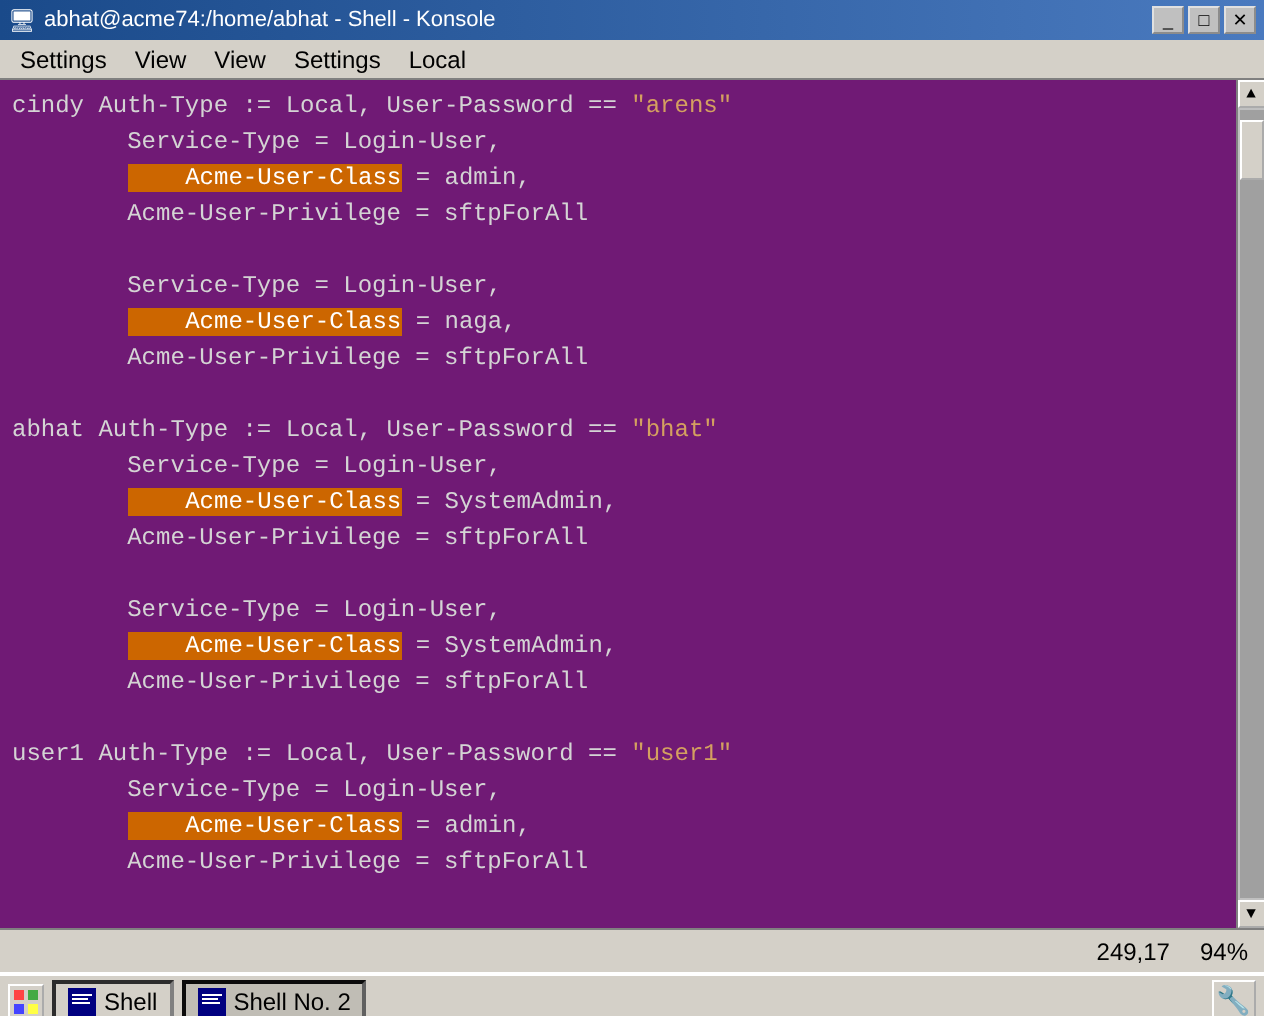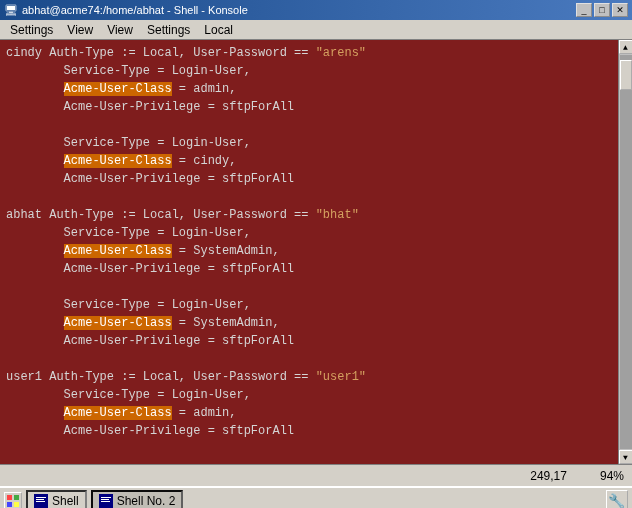--- a/index.html
+++ b/index.html
@@ -72,21 +72,21 @@
     }
 
     
     .main-area {
       display: flex;
       height: 424px;
     }
 
     
     .terminal {
-      background: #7f1d1d;
+      background: #701a75;
       color: #d4d4d4;
       flex: 1;
       padding: 4px 6px;
       overflow-y: auto;
       font-size: 12px;
       line-height: 1.5;
       position: relative;
     }
     .scrollbar-area {
       width: 14px;
@@ -120,39 +120,40 @@
       background: #d4d0c8;
       border: 1px outset #ffffff;
       position: absolute;
       top: 5px;
     }
 
     
     .orange-bg {
       background-color: #cc6600;
       color: #ffffff;
+      padding-left: 29px;
     }
 
     .code-line {
       white-space: pre;
       display: block;
     }
 
     
     .status-bar {
       background: #d4d0c8;
       height: 22px;
       display: flex;
       align-items: center;
       justify-content: flex-end;
       padding: 0 8px;
       border-top: 1px solid #808080;
       font-family: Arial, sans-serif;
       font-size: 12px;
-      gap: 33px;
+      gap: 15px;
     }
     .status-pos { color: #000; }
     .status-pct { color: #000; }
 
     
     .taskbar {
       background: #d4d0c8;
       height: 28px;
       display: flex;
       align-items: center;
@@ -232,21 +233,21 @@
 <div class="main-area">
   <div class="terminal">
 
     <span class="code-line"><span style="color:#d4d4d4;">cindy Auth-Type := Local, User-Password == <span style="color:#d4a060;">"arens"</span></span></span>
     <span class="code-line"><span style="color:#d4d4d4;">        Service-Type = Login-User,</span></span>
     <span class="code-line"><span style="color:#d4d4d4;">        </span><span class="orange-bg">Acme-User-Class</span><span style="color:#d4d4d4;"> = admin,</span></span>
     <span class="code-line"><span style="color:#d4d4d4;">        Acme-User-Privilege = sftpForAll</span></span>
     <span class="code-line"> </span>
 
     <span class="code-line"><span style="color:#d4d4d4;">        Service-Type = Login-User,</span></span>
-    <span class="code-line"><span style="color:#d4d4d4;">        </span><span class="orange-bg">Acme-User-Class</span><span style="color:#d4d4d4;"> = cindy,</span></span>
+    <span class="code-line"><span style="color:#d4d4d4;">        </span><span class="orange-bg">Acme-User-Class</span><span style="color:#d4d4d4;"> = naga,</span></span>
     <span class="code-line"><span style="color:#d4d4d4;">        Acme-User-Privilege = sftpForAll</span></span>
     <span class="code-line"> </span>
 
     <span class="code-line"><span style="color:#d4d4d4;">abhat Auth-Type := Local, User-Password == <span style="color:#d4a060;">"bhat"</span></span></span>
     <span class="code-line"><span style="color:#d4d4d4;">        Service-Type = Login-User,</span></span>
     <span class="code-line"><span style="color:#d4d4d4;">        </span><span class="orange-bg">Acme-User-Class</span><span style="color:#d4d4d4;"> = SystemAdmin,</span></span>
     <span class="code-line"><span style="color:#d4d4d4;">        Acme-User-Privilege = sftpForAll</span></span>
     <span class="code-line"> </span>
 
     <span class="code-line"><span style="color:#d4d4d4;">        Service-Type = Login-User,</span></span>

